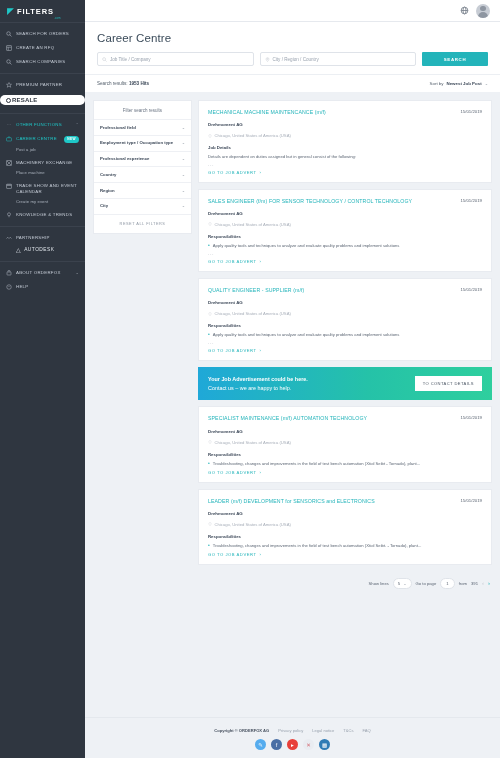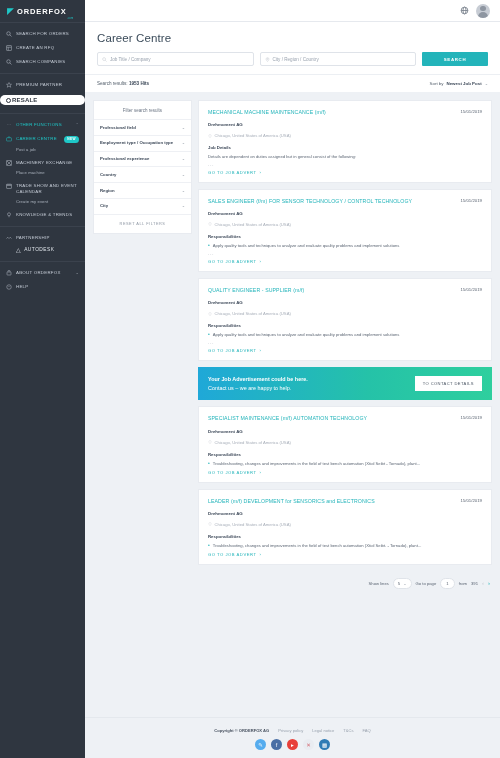--- a/index.html
+++ b/index.html
@@ -154,21 +154,21 @@
   .soc.li { background:#2f7bb5; }
 </style>
 </head>
 <body>
 
 <div class="app">
 
   <div class="sidebar">
     <div class="logo-box">
       <span class="logo-mark">◤</span>
-      <span class="logo-text"><span>ORDERFOX</span></span>
+      <span class="logo-text"><span>FILTERS</span></span>
       <span class="logo-sub">.com</span>
     </div>
 
     <div class="sb-group first">
       <div class="sb-item">
         <span class="ico">
           <svg viewBox="0 0 24 24" width="6" height="6" fill="none" stroke="#c3cad4" stroke-width="2.4">
               <circle cx="10" cy="10" r="7"></circle>
               <line x1="15" y1="15" x2="22" y2="22"></line>
             </svg>

